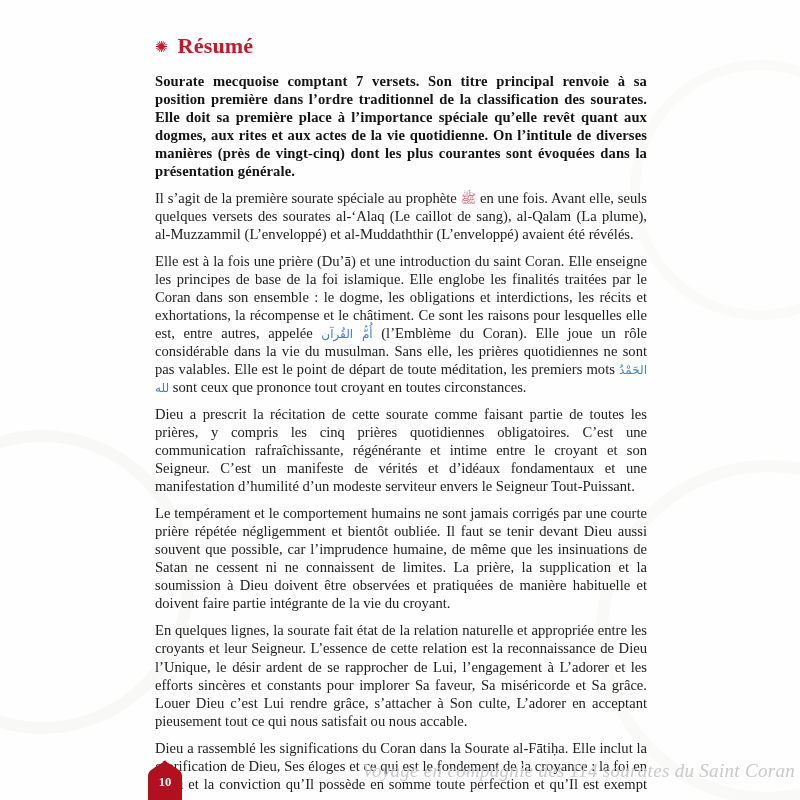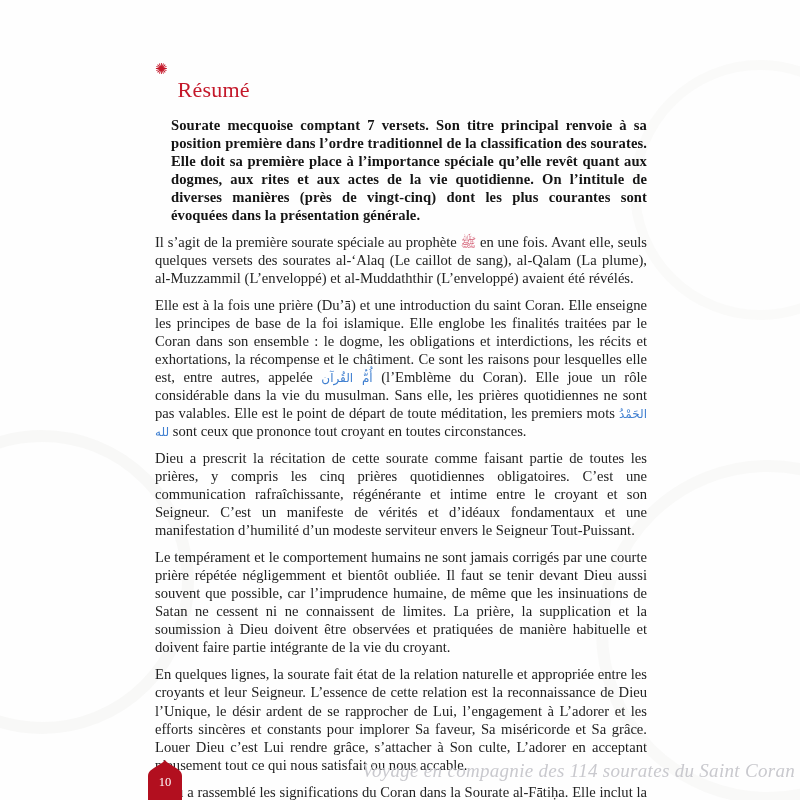--- a/index.html
+++ b/index.html
@@ -18,42 +18,42 @@
   .page{position:absolute;inset:0;background:#fefefe;}
   
   .wm{position:absolute;border-radius:50%;pointer-events:none;}
   .wm.wm-left{width:280px;height:280px;border:12px solid rgba(175,172,155,0.07);left:-110px;top:430px;}
   .wm.wm-right{width:320px;height:320px;border:12px solid rgba(175,172,155,0.06);right:-140px;top:460px;}
   .wm.wm-top{width:240px;height:240px;border:10px solid rgba(175,172,155,0.05);right:-90px;top:60px;}
 
   .content{position:absolute;left:155px;top:33px;width:492px;}
   .heading{display:flex;align-items:center;gap:10px;margin:0 0 13px 0;}
   .rosette{color:var(--accent);font-size:15px;line-height:1;font-family:"DejaVu Sans",sans-serif;transform:translateY(1px);}
-  .title{color:var(--accent);font-weight:normal;font-size:22px;letter-spacing:.2px;margin-top:44px;}
+  .title{color:var(--accent);font-weight:bold;font-size:22px;letter-spacing:.2px;}
 
   .paras p{
     margin:0 0 9px 0;
     font-size:14.6px;
     line-height:1.235;
     text-align:justify;
     color:var(--ink);
   }
-  .paras p.bold{font-weight:bold;color:#141414;letter-spacing:.1px;margin-left:16px;}
+  .paras p.bold{font-weight:bold;color:#141414;letter-spacing:.1px;}
   .seg-arabic{color:var(--arabic);font-family:"DejaVu Sans",sans-serif;font-size:12px;}
   .seg-saw{color:var(--saw);font-family:"DejaVu Sans",sans-serif;font-size:13px;}
 
   .running-title{
     position:absolute;left:0;right:5px;top:760px;text-align:right;
     font-style:italic;color:var(--footer);font-size:19px;letter-spacing:.3px;
   }
   .page-badge{position:absolute;left:148px;top:760px;width:34px;height:40px;}
   .page-badge svg{position:absolute;inset:0;}
   .page-badge .num{
     position:absolute;left:0;right:0;top:15px;text-align:center;
-    color:#ffffff;font-weight:normal;font-size:12.5px;
+    color:#ffffff;font-weight:bold;font-size:12.5px;
   }
 </style>
 </head>
 <body>
 
 <div class="page">
 
   <div class="wm wm-left"></div>
   <div class="wm wm-right"></div>
   <div class="wm wm-top"></div>

